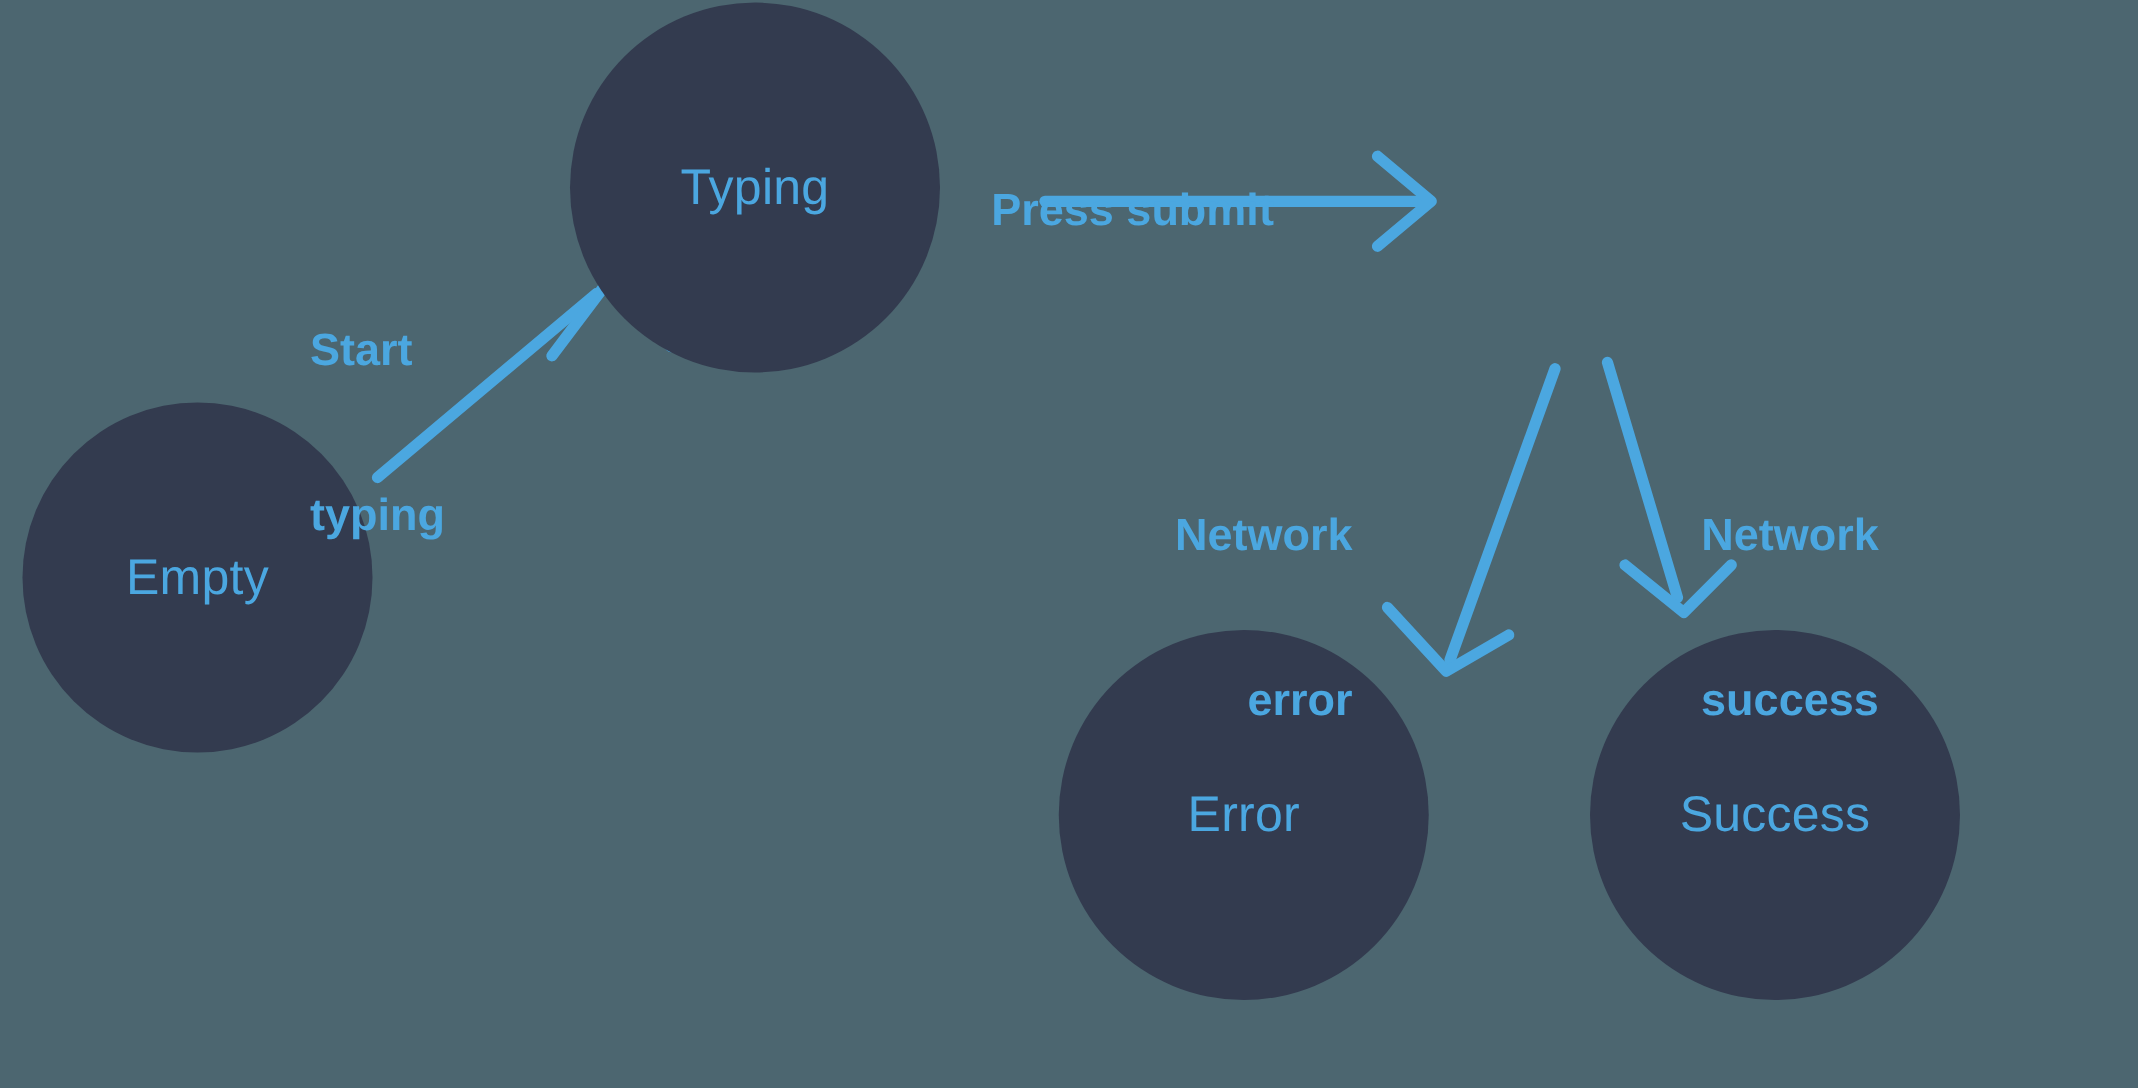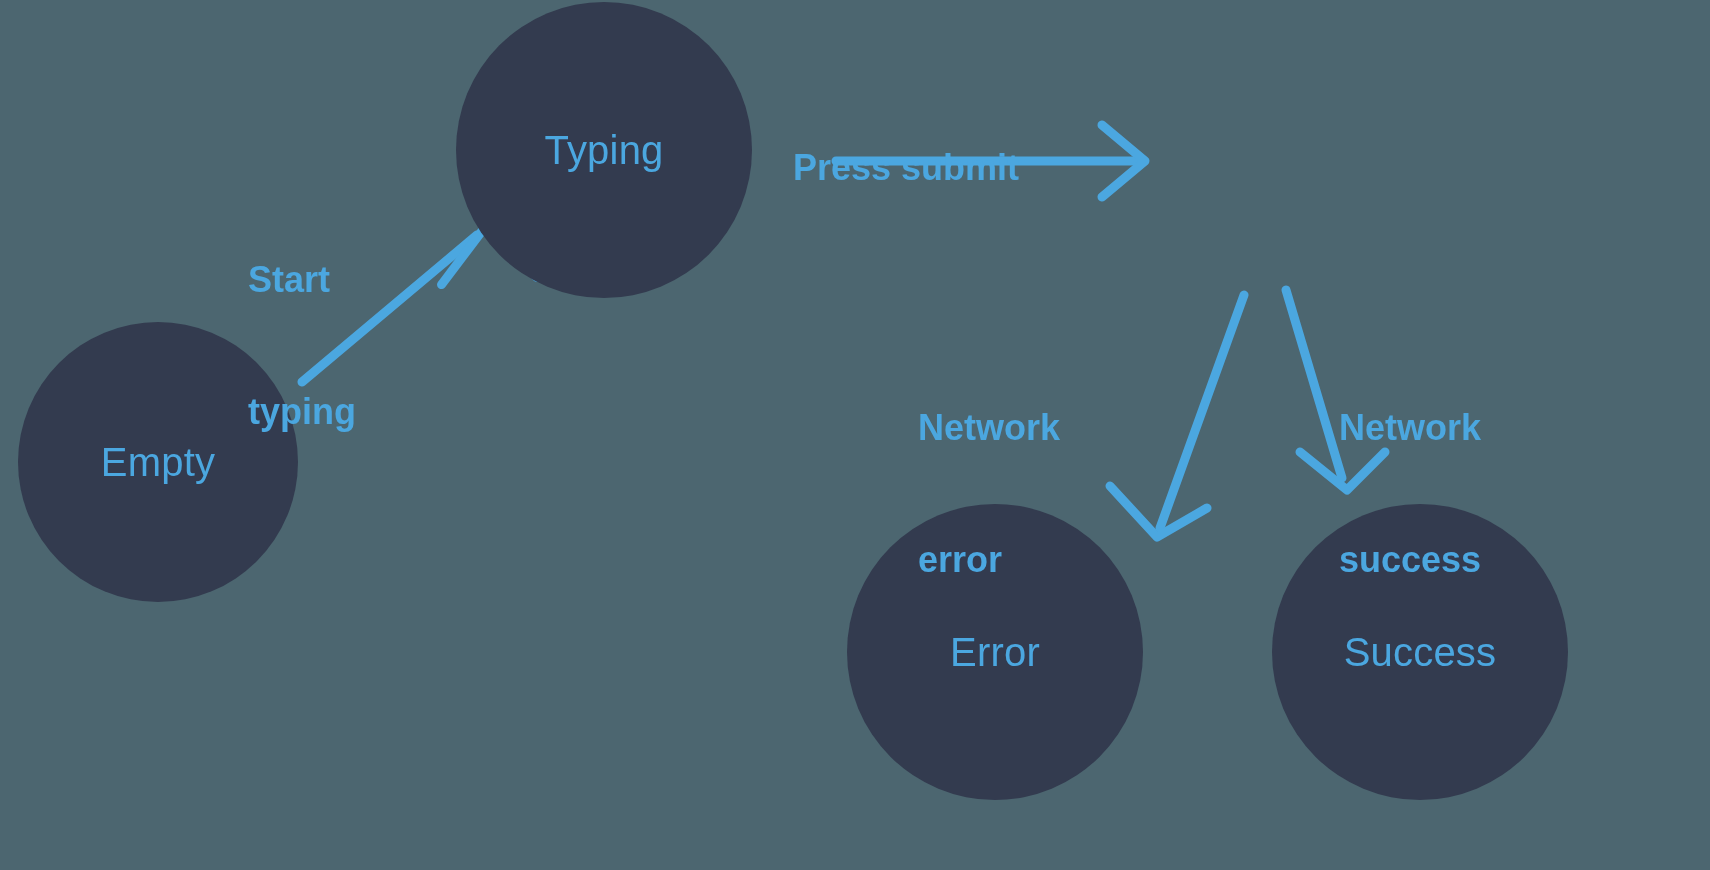--- a/index.html
+++ b/index.html
@@ -46,21 +46,21 @@
     white-space: nowrap;
   }
   .edge-label {
     position: absolute;
     color: #4BA7E0;
     font-size: 36px;
     font-weight: 700;
     line-height: 1.22;
     white-space: pre;
   }
-  .edge-label.center { text-align: left; }
+  .edge-label.center { text-align: right; }
   .edge-label.left   { text-align: left; }
 </style>
 </head>
 <body>
 
 <div id="diagram-root">
 
   <svg id="edge-layer" viewBox="0 0 1710 870" width="1710" height="870" aria-hidden="true">
 
     <g>

